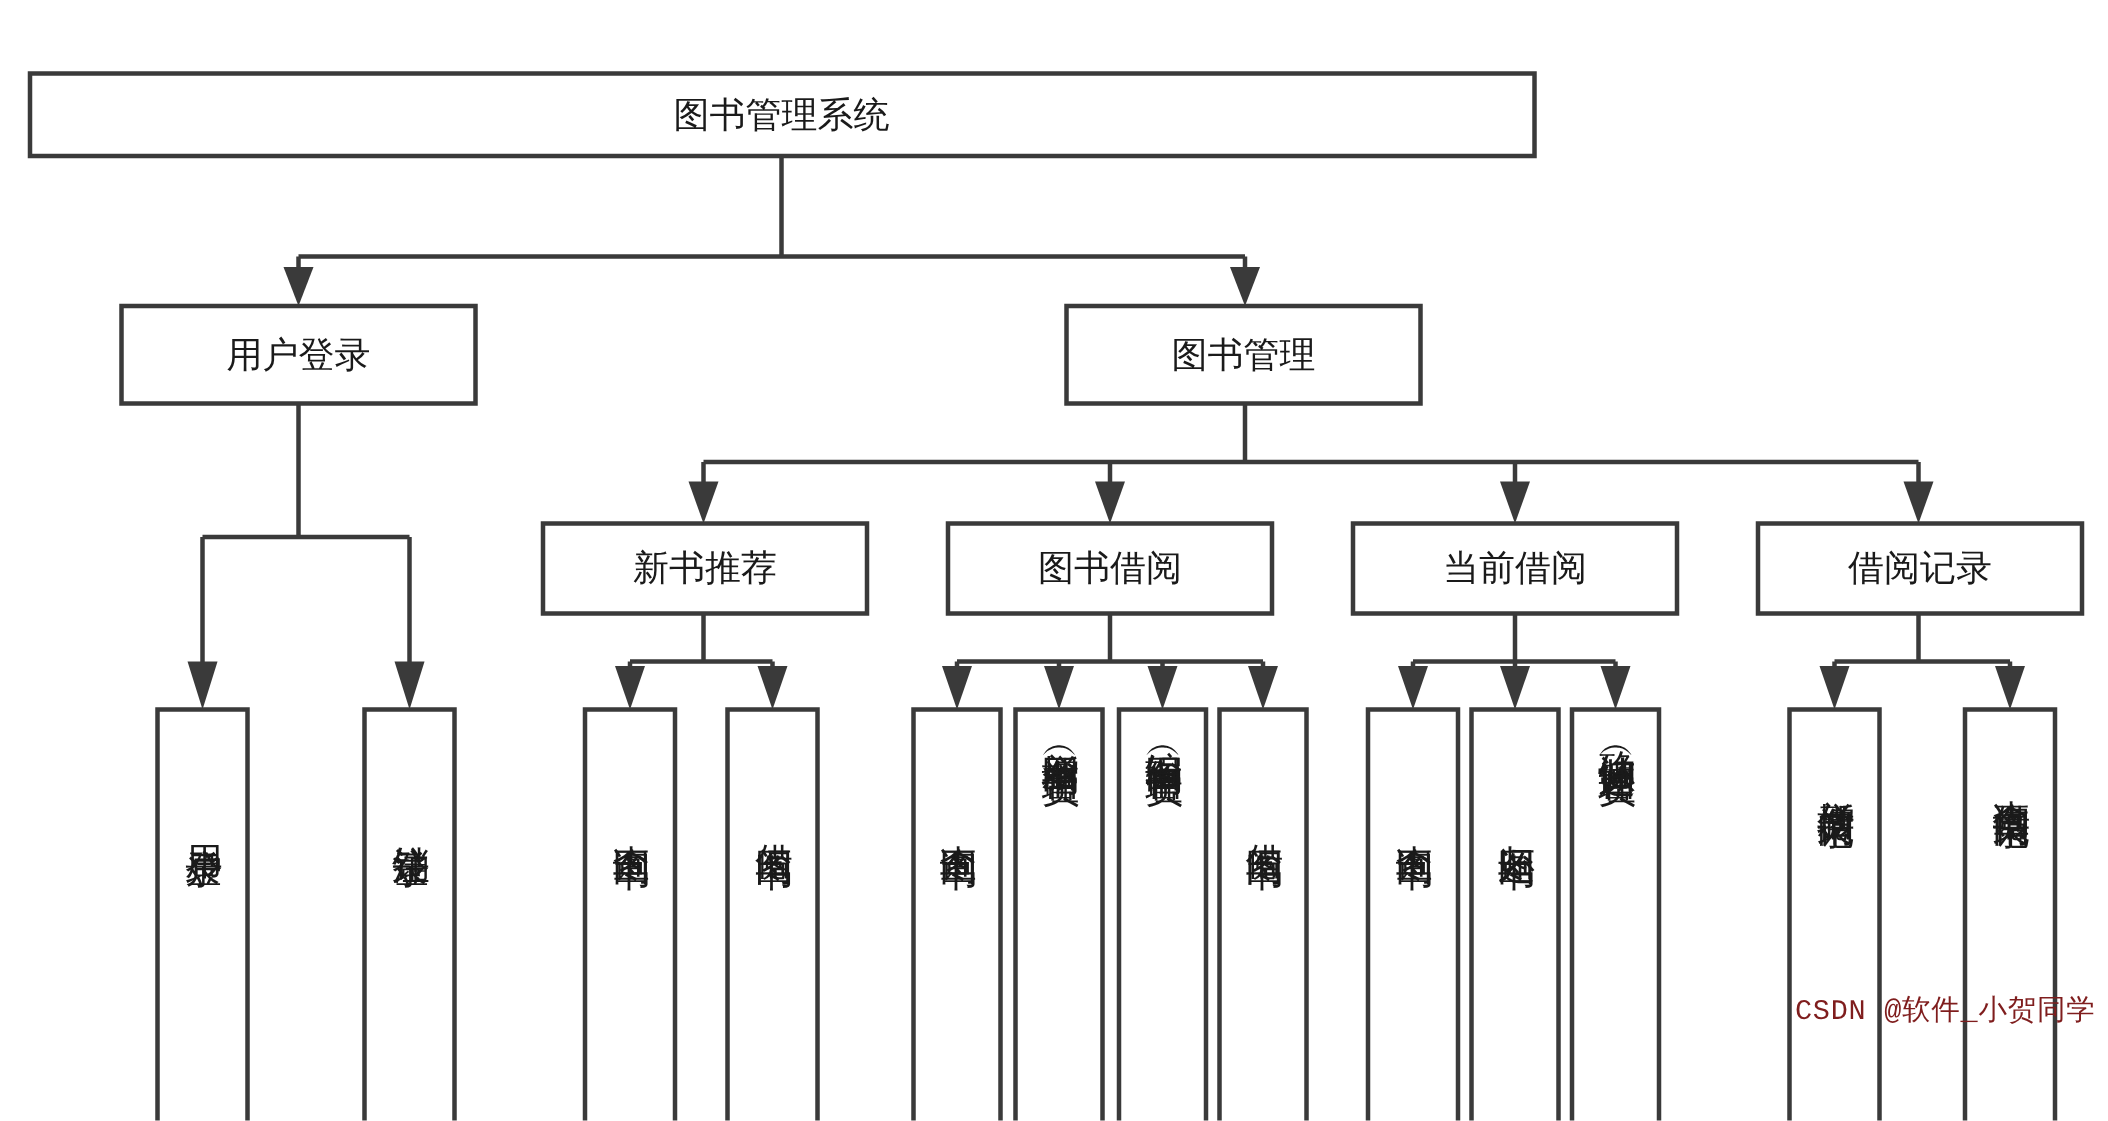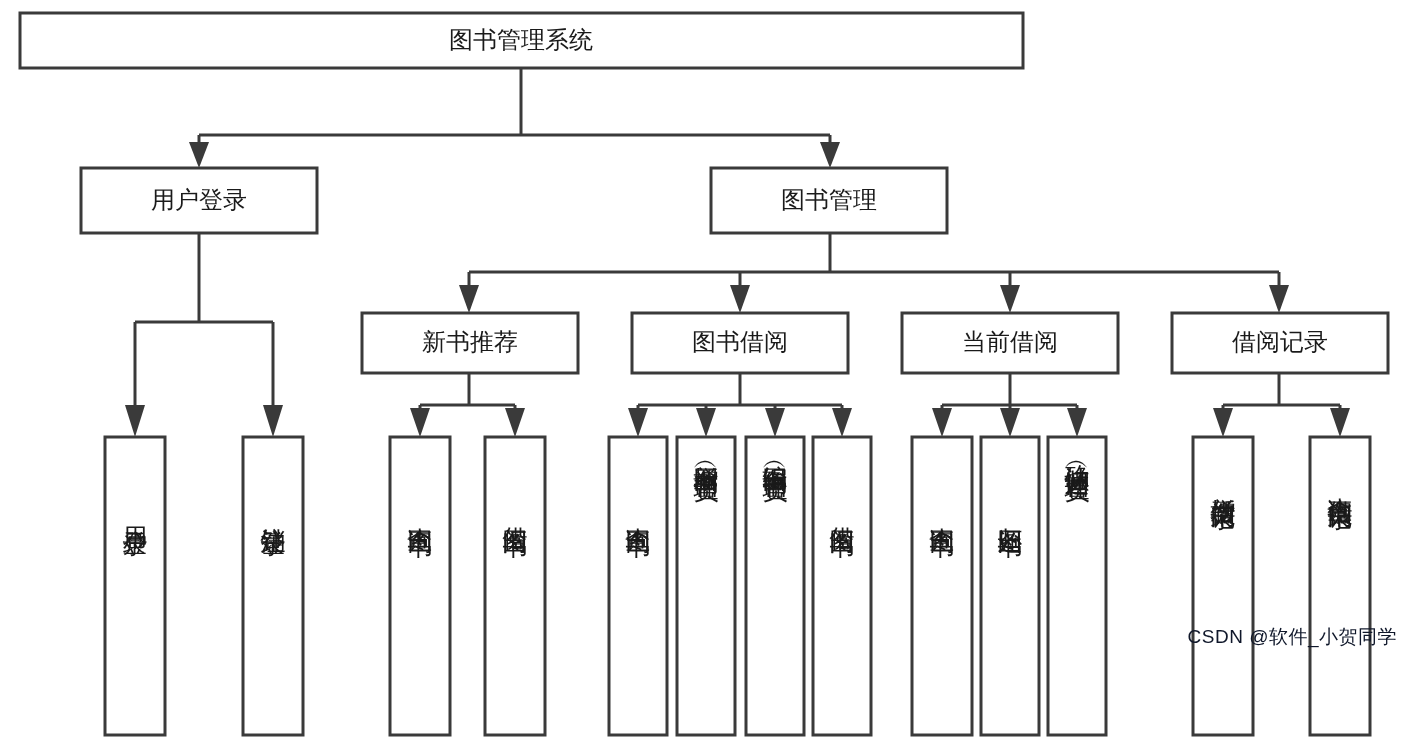--- a/index.html
+++ b/index.html
@@ -11,20 +11,21 @@
     width: 1405px;
     height: 747px;
     font-family: "Liberation Sans", "DejaVu Sans", sans-serif;
     overflow: hidden;
     position: relative;
   }
   #diagram-root {
     position: relative;
     width: 1405px;
     height: 658px;
+    margin-top: 36px;
   }
   svg.diagram-canvas {
     position: absolute;
     top: 0;
     left: 0;
     width: 1405px;
     height: 747px;
   }
   .node-box {
     fill: #ffffff;
@@ -64,23 +65,23 @@
     position: absolute;
     display: flex;
     align-items: flex-start;
     justify-content: center;
     pointer-events: none;
   }
   .watermark {
     position: absolute;
     right: 8px;
     bottom: 8px;
-    font-family: Liberation Sans, sans-serif;
+    font-family: Liberation Mono, monospace;
     font-size: 19px;
-    color: #0f172a;
+    color: #7f1d1d;
     white-space: nowrap;
     letter-spacing: 0.5px;
   }
 </style>
 </head>
 <body>
 
 <div id="diagram-root">
 
   <svg class="diagram-canvas" viewBox="0 0 1405 747">

